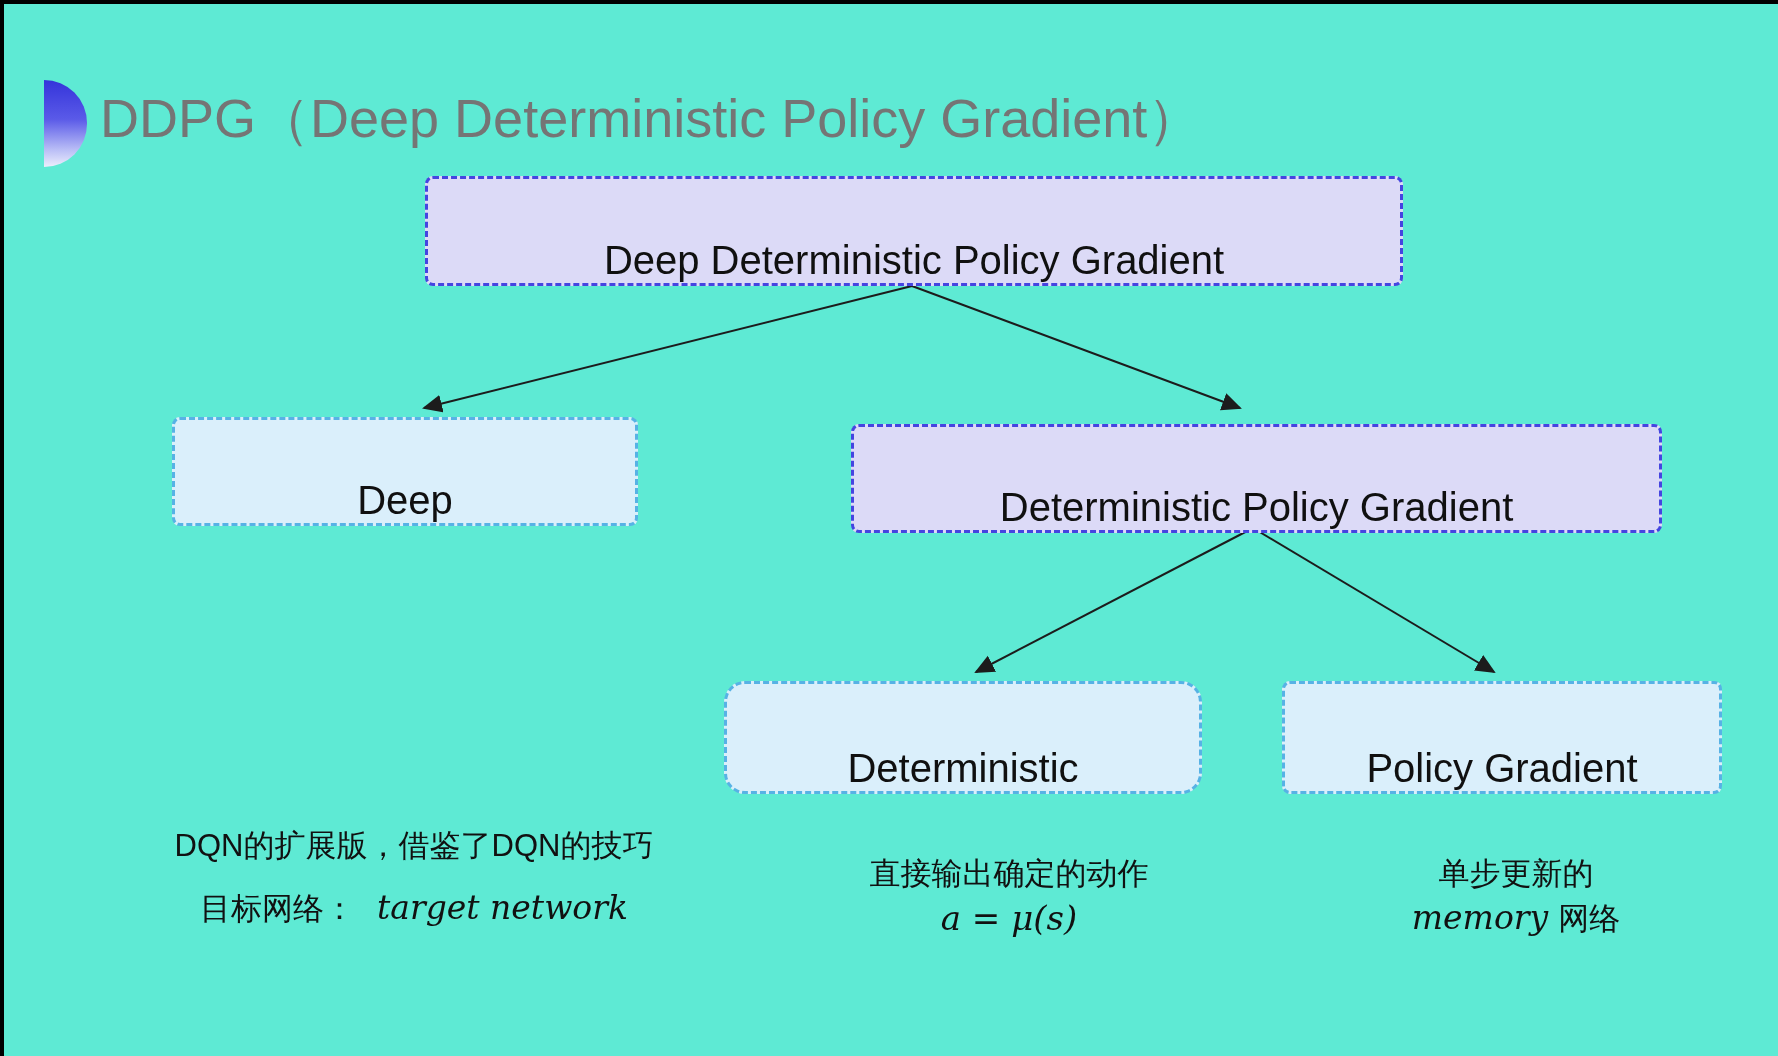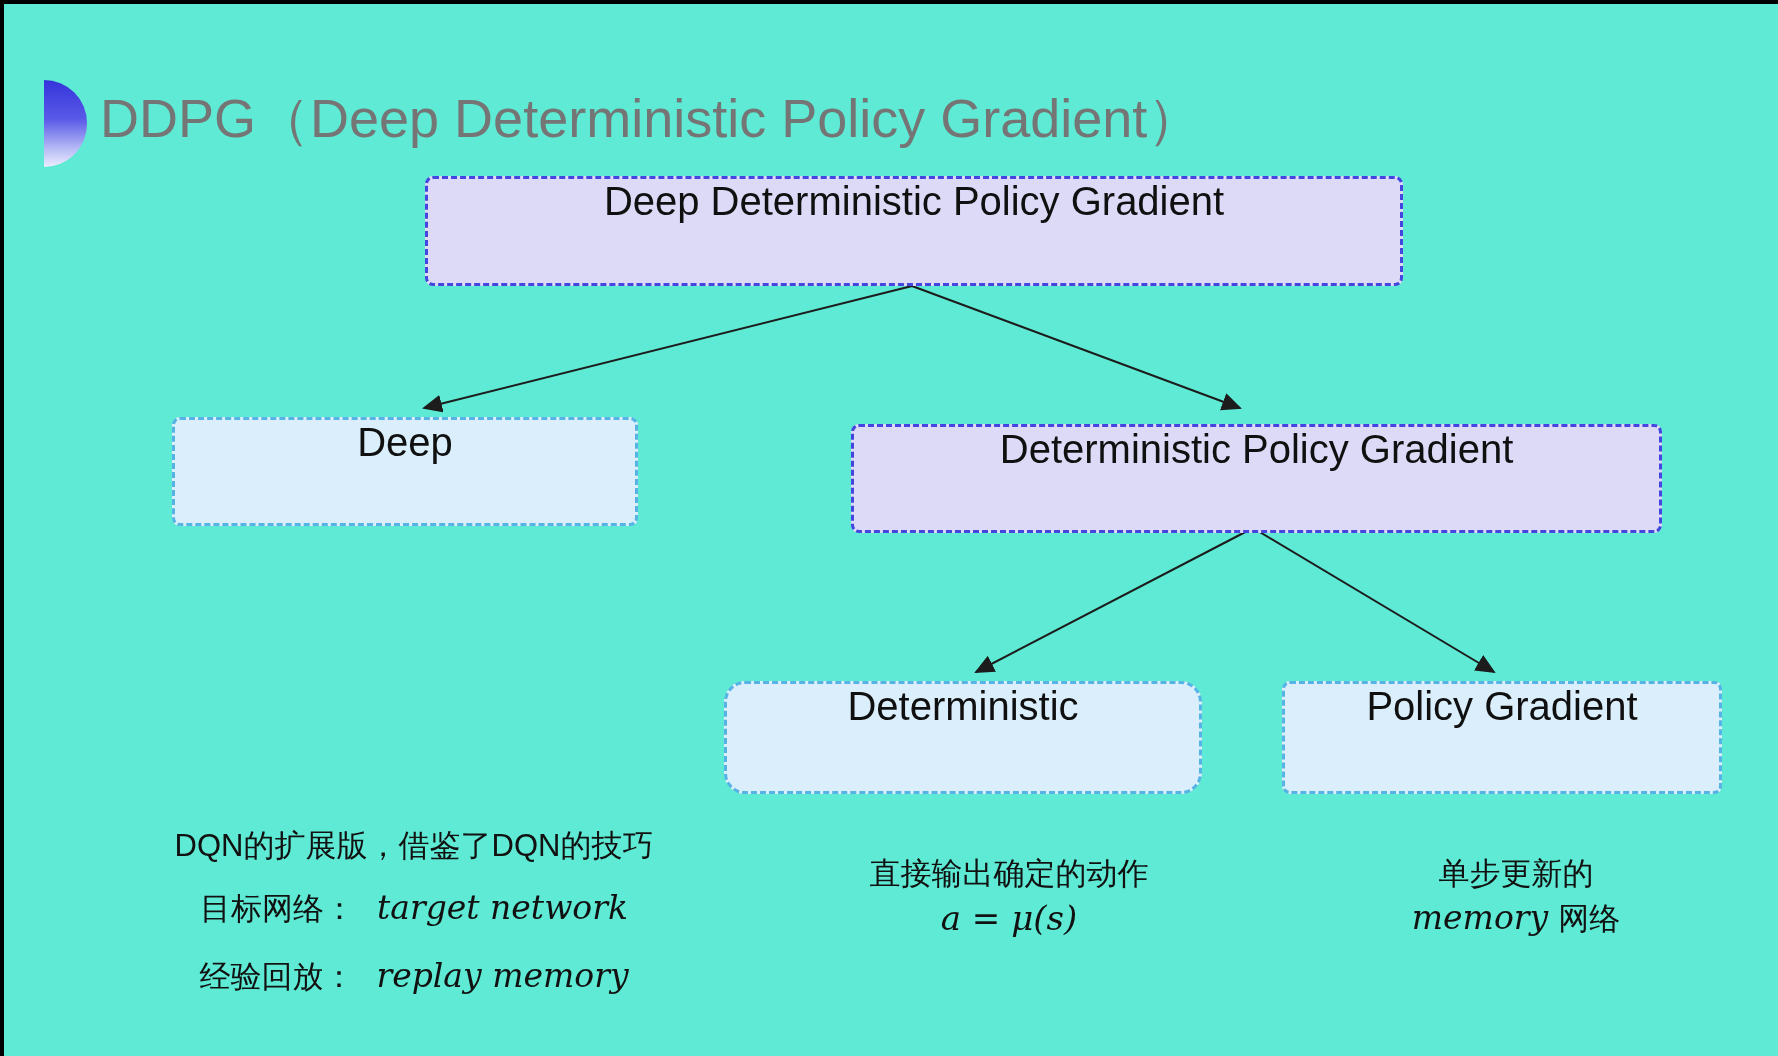--- a/index.html
+++ b/index.html
@@ -16,21 +16,21 @@
     border-radius:0 44px 44px 0;
     background:linear-gradient(to bottom, #3434da 0%, #5a5ae8 45%, #b9bdf6 80%, #eceefc 100%);
   }
   .page-title {
     position:absolute; left:100px; top:84px; width:1400px;
     font-size:54px; line-height:68px; font-weight:400;
     color:var(--title-gray,#757575); letter-spacing:0px; white-space:nowrap;
   }
 
   .node {
-    position:absolute; display:flex; align-items:flex-start; justify-content:center;
+    position:absolute; display:flex; align-items:flex-end; justify-content:center;
     border-radius:8px; font-size:40px; color:#101010; text-align:center;
   }
   .node.lavender { background:var(--lavender-fill,#dcdaf7); border:3px dashed var(--lavender-border,#4545e0); }
   .node.cyan     { background:var(--cyan-fill,#daeffb);     border:3px dashed var(--cyan-border,#57b2e5); }
 
   #node-root { left:425px; top:176px; width:972px; height:104px; }
   #node-deep { left:172px; top:417px; width:460px; height:103px; }
   #node-dpg  { left:851px; top:417px; width:805px; height:103px;margin-top:7px; }
   #node-det  { left:724px; top:681px; width:472px; height:107px;border-radius:21px; }
   #node-pg   { left:1282px; top:681px; width:434px; height:107px; }
@@ -92,23 +92,20 @@
   </div>
   <div id="node-pg" class="node cyan">
     <span>Policy Gradient</span>
   </div>
 
   <div id="note-deep" class="note">
     <span class="note-line cn">DQN的扩展版，借鉴了DQN的技巧</span>
     <span class="note-line">
       <span class="cn">目标网络：</span><span class="it">target network</span>
     </span>
-    <span class="note-line">
-      <span class="cn">经验回放：</span><span class="it">replay memory</span>
-    </span>
   </div>
 
   <div id="note-det" class="note">
     <span class="note-line cn">直接输出确定的动作</span>
     <span class="note-line math">a = μ(s)</span>
   </div>
 
   <div id="note-pg" class="note">
     <span class="note-line cn">单步更新的</span>
     <span class="note-line">

